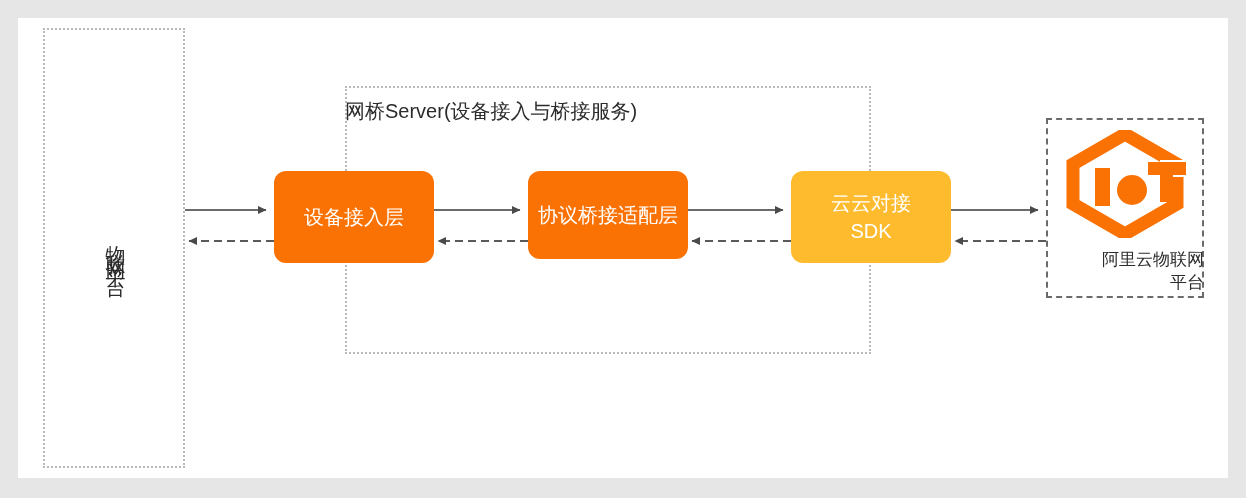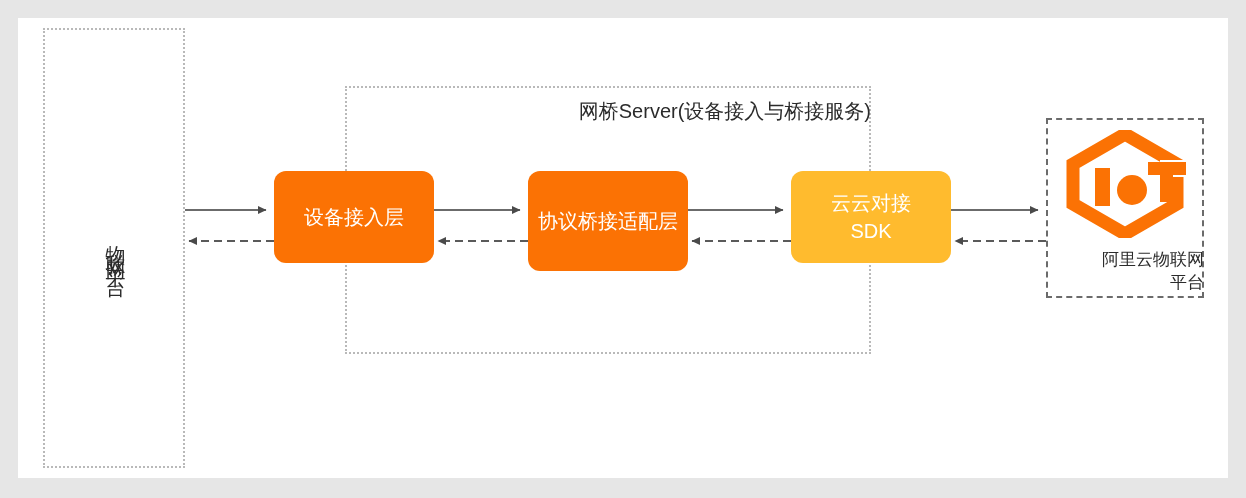--- a/index.html
+++ b/index.html
@@ -73,21 +73,21 @@
     left: 345px;
     top: 86px;
     width: 526px;
     height: 268px;
   }
   #bridge-server-title {
     position: absolute;
     left: 345px;
     top: 98px;
     width: 526px;
-    text-align: right;
+    text-align: left;
     font-size: 20px;
     color: #2b2b2b;
     font-weight: 400;
   }
 
   
   #aliyun-platform-box {
     left: 1046px;
     top: 118px;
     width: 158px;
@@ -129,21 +129,21 @@
     left: 274px;
     top: 171px;
     width: 160px;
     height: 92px;
     background: #fb7204;
   }
   #box-protocol-bridge {
     left: 528px;
     top: 171px;
     width: 160px;
-    height: 100px;
+    height: 88px;
     background: #fb7204;
   }
   #box-cloud-sdk {
     left: 791px;
     top: 171px;
     width: 160px;
     height: 92px;
     background: #ffbb2e;
     align-items: center;
   }

